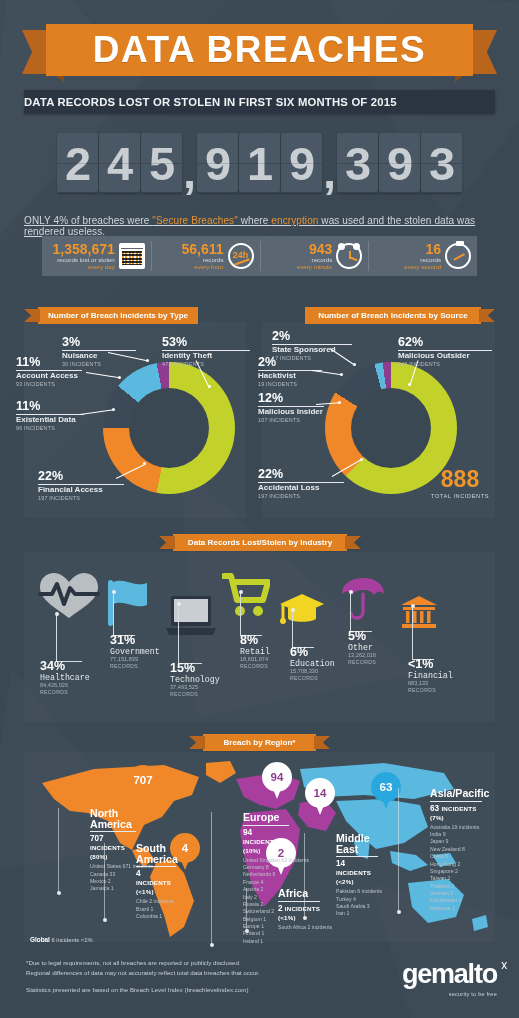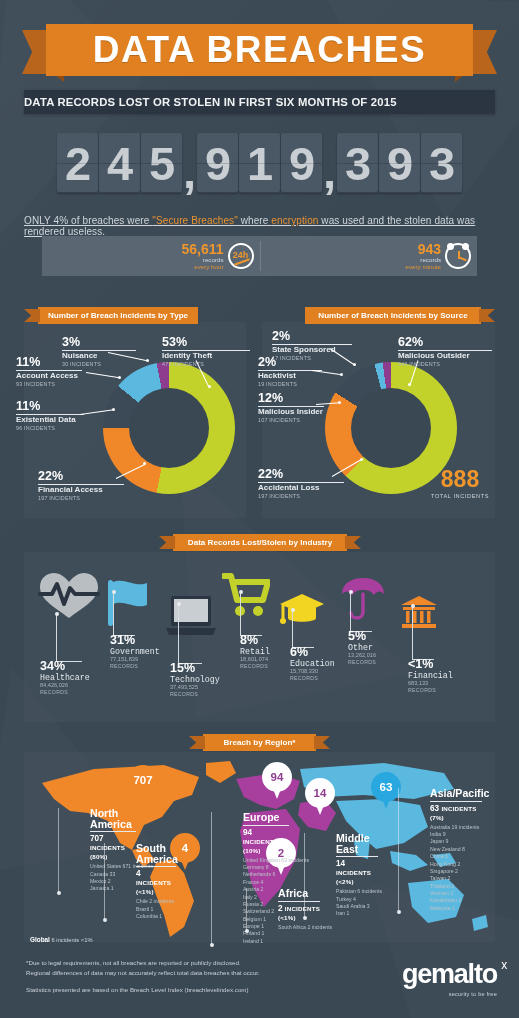--- a/index.html
+++ b/index.html
@@ -198,40 +198,59 @@
     <div class="digit">3</div>
   </div>
 
 <div class="note">
   <span>ONLY 4% of breaches were </span><span class="hl">"Secure Breaches"</span><span> where </span><span class="hl">encryption</span><span> was used and the stolen data was rendered useless.</span>
 </div>
 
 <div class="rates" id="rates">
     <div class="rate">
       <div class="rate-text">
+        <div class="rate-num">1,358,671</div>
+        <div class="rate-l1">records lost or stolen</div>
+        <div class="rate-l2">every day</div>
+      </div>
+      <div class="r-icon ic-cal"></div>
+    </div>
+    <div class="rate">
+      <div class="rate-text">
         <div class="rate-num">56,611</div>
         <div class="rate-l1">records</div>
         <div class="rate-l2">every hour</div>
       </div>
       <div class="r-icon ic-circ">
         <div class="ic-24">24h</div>
         <div class="hand" style="left:4px;top:16px;width:16px;height:2px;transform:rotate(-20deg);"></div>
       </div>
     </div>
     <div class="rate">
       <div class="rate-text">
         <div class="rate-num">943</div>
         <div class="rate-l1">records</div>
         <div class="rate-l2">every minute</div>
       </div>
       <div class="r-icon ic-circ">
         <div class="bell a"></div>
         <div class="bell b"></div>
         <div class="hand" style="left:11px;top:6px;width:2px;height:8px;"></div>
         <div class="hand" style="left:11px;top:11px;width:9px;height:2px;transform:rotate(22deg);transform-origin:left center;"></div>
+      </div>
+    </div>
+    <div class="rate">
+      <div class="rate-text">
+        <div class="rate-num">16</div>
+        <div class="rate-l1">records</div>
+        <div class="rate-l2">every second</div>
+      </div>
+      <div class="r-icon ic-circ">
+        <div class="stopbtn"></div>
+        <div class="hand" style="left:6px;top:11px;width:12px;height:1.6px;transform:rotate(-28deg);"></div>
       </div>
     </div>
   </div>
 
 <div class="panel" style="left:24px;top:322px;width:222px;height:196px;"></div>
 <div class="sribbon" style="left:38px;top:307px;width:160px;">
   <div class="sr-tail l"></div>
   <span>Number of Breach Incidents by Type</span>
 </div>
 

